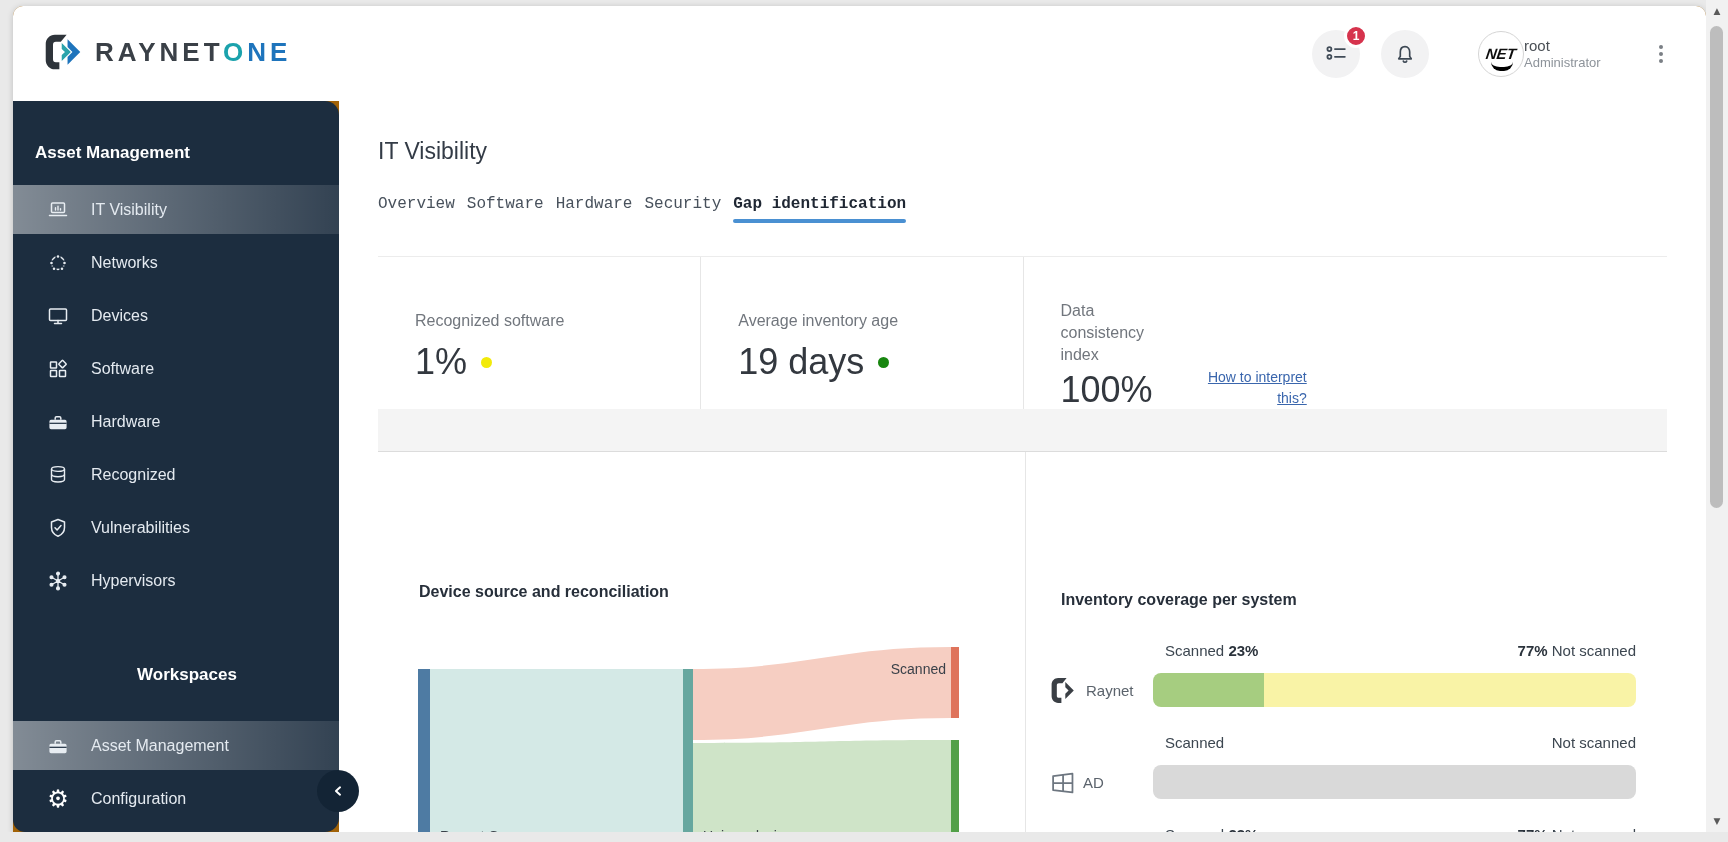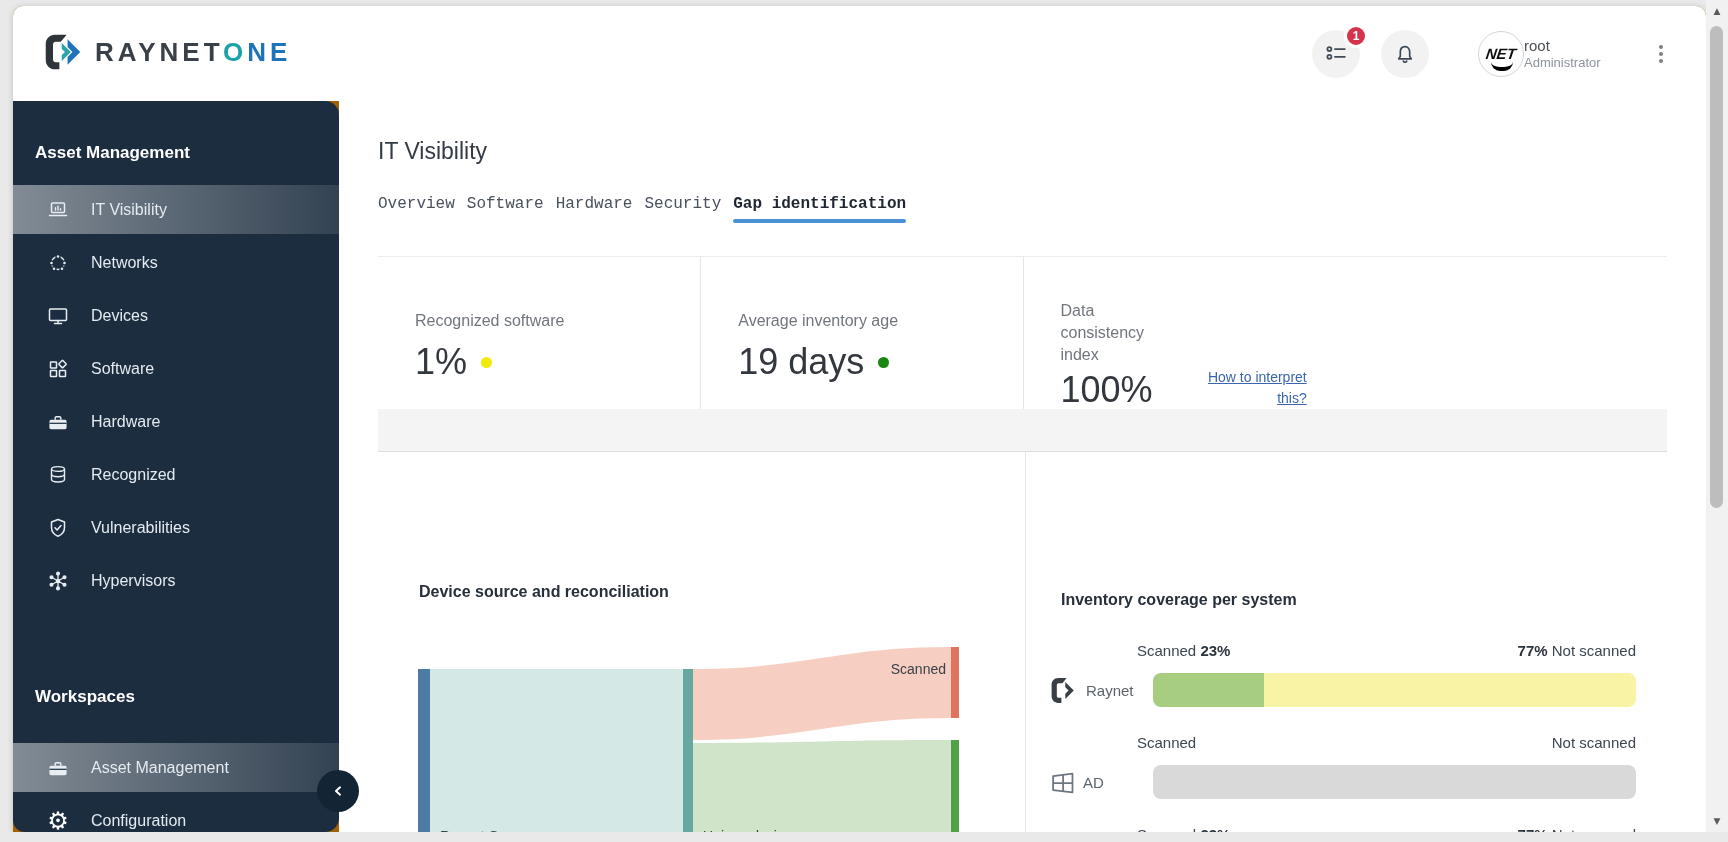--- a/index.html
+++ b/index.html
@@ -31,21 +31,21 @@
 
   
   .side { position:absolute; left:0; top:95px; width:326px; height:731px; background:#1c2d3f;
           border-radius:0 14px 14px 12px; padding-top:38px; z-index:3; }
   .side-title { height:28px; line-height:28px; margin-left:22px; color:#fff; font-size:17px; font-weight:700; }
   .side-list { margin-top:18px; }
   .side-item { height:49px; margin-bottom:4px; display:flex; align-items:center; cursor:pointer; }
   .side-item .ic { width:22px; height:22px; margin-left:34px; flex:none; display:flex; align-items:center; justify-content:center; }
   .side-item .lbl { margin-left:22px; color:#e4eaf0; font-size:16px; }
   .side-item.active { background:linear-gradient(90deg, rgba(255,255,255,.45), rgba(255,255,255,.10)); }
-  .ws-title { margin-top:78px; }
+  .ws-title { margin-top:56px;text-align:center; }
   .ws-list { margin-top:32px; }
   .glyph { font-family:"DejaVu Sans", sans-serif; color:#fff; line-height:1; }
   .collapse-btn { position:absolute; left:304px; top:764px; width:42px; height:42px; border-radius:50%;
                   background:#132435; border:none; z-index:6; display:flex; align-items:center; justify-content:center; cursor:pointer; }
 
   
   .main { position:absolute; left:326px; top:95px; right:0; bottom:0; background:#fff; }
   .page-title { position:absolute; left:39px; top:37px; font-size:23px; font-weight:400; color:#333b46; }
   .tabs { position:absolute; left:39px; top:91px; height:31px; display:flex; gap:12px;font-family:Liberation Mono, monospace; }
   .tab { height:31px; line-height:24px; font-size:16px; color:#48515c; position:relative; cursor:pointer; white-space:nowrap; }
@@ -70,21 +70,21 @@
   
   .charts { position:absolute; left:0; top:351px; right:0; bottom:0; }
   .vdiv { position:absolute; left:686px; top:0; bottom:0; width:1px; background:#e6e6e6; }
   .panel-title { position:absolute; font-size:16px; font-weight:700; color:#272f3a; }
   .pt-left { left:80px; top:131px; }
   .pt-right { left:722px; top:139px; }
   .sankey { position:absolute; left:77px; top:189px; }
   .sankey text { font-size:14px; fill:#3a4149; font-family:"Liberation Sans", sans-serif; }
 
   .cov-row { position:absolute; left:710px; width:587px; height:70px; }
-  .cov-labels { margin-left:88px; height:22px; display:flex; justify-content:space-between; font-size:15px; color:#3c4650; }
+  .cov-labels { margin-left:116px; height:22px; display:flex; justify-content:space-between; font-size:15px; color:#3c4650; }
   .cov-labels b { font-weight:700; color:#2b333c; }
   .cov-bar { margin-left:104px; margin-top:9px; height:34px; border-radius:8px; overflow:hidden; display:flex; }
   .seg-scanned { height:100%; }
   .seg-rest { height:100%; flex:1; }
   .bar-empty { width:100%; height:100%; }
   .sys { position:absolute; left:0; top:31px; width:100px; height:34px; display:flex; align-items:center; gap:7px; }
   .sys .sname { font-size:15px; color:#5b636c; }
 
   
   .vscroll { position:absolute; right:0; top:0; width:22px; height:832px; background:#f1f1f1; }

